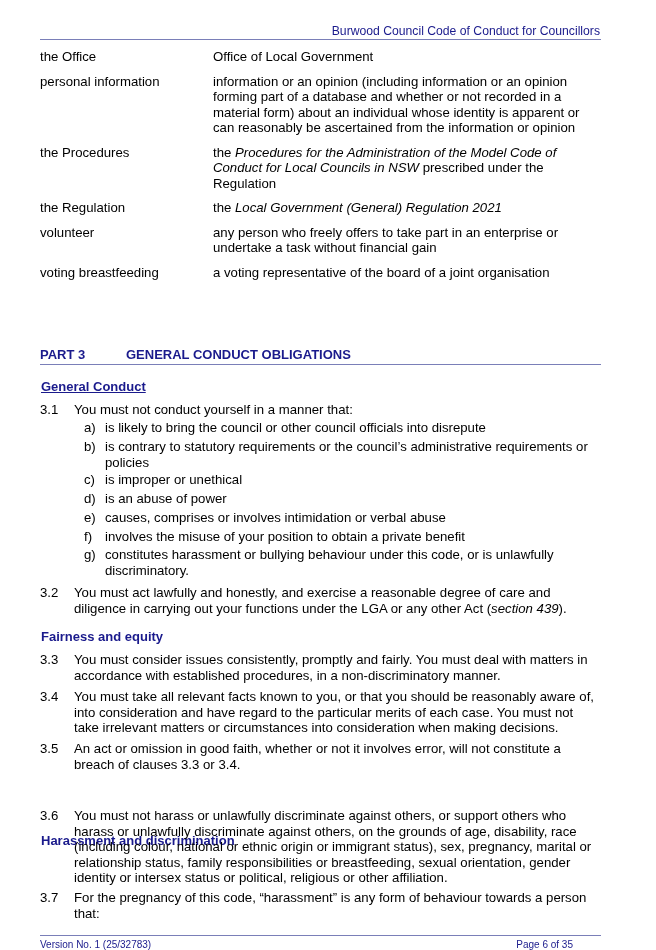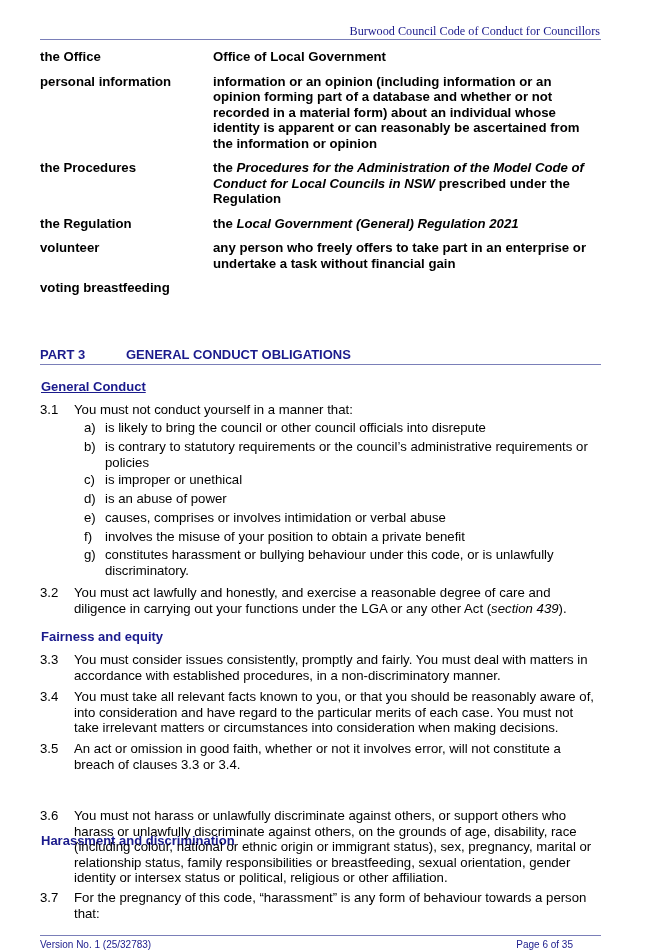--- a/index.html
+++ b/index.html
@@ -1,22 +1,22 @@
 <!DOCTYPE html>
 <html><head>
 <meta charset="utf-8">
 <style>
   html, body { margin: 0; padding: 0; background: #ffffff; }
   body { width: 656px; height: 950px; position: relative; overflow: hidden;
          font-family: "Liberation Sans", sans-serif; color: #000; font-size: 13.2px; }
   .header { position: absolute; top: 23px; left: 40px; width: 561px; height: 16px;
-            border-bottom: 1px solid #7a7fb8; text-align: right; font-family: Liberation Serif, serif; }
+            border-bottom: 1px solid #7a7fb8; text-align: right; }
   .header span { color: #1a1a8c; font-size: 12.2px; line-height: 14px; display: inline-block; margin-right: 1px; }
   .defs { position: absolute; top: 49px; left: 40px; width: 560px; }
-  .def-row { display: flex; line-height: 15.5px; margin-bottom: 9px; font-weight: bold; }
+  .def-row { display: flex; line-height: 15.5px; margin-bottom: 9px; }
   .def-term { width: 173px; flex: 0 0 173px; }
   .def-desc { flex: 1; }
   .part { position: absolute; top: 347px; left: 40px; width: 561px; height: 17px;
           border-bottom: 1.5px solid #7a7fb8; color: #1a1a8c; font-weight: bold; font-size: 13px; }
   .part .num { display: inline-block; width: 86px; }
   .section-head { position: absolute; left: 41px; color: #1a1a8c; font-weight: bold; font-size: 13px; }
   .clause { position: absolute; left: 40px; width: 560px; display: flex; line-height: 15.5px; }
   .clause .cnum { width: 34px; flex: 0 0 34px; }
   .clause .ctext { flex: 1; }
   .sub { position: absolute; left: 84px; width: 516px; display: flex; line-height: 15.5px; }
@@ -51,20 +51,21 @@
   <div class="def-row">
     <div class="def-term">the Regulation</div>
     <div class="def-desc"><span>the </span><i>Local Government (General) Regulation 2021</i></div>
   </div>
   <div class="def-row">
     <div class="def-term">volunteer</div>
     <div class="def-desc">any person who freely offers to take part in an enterprise or undertake a task without financial gain</div>
   </div>
   <div class="def-row">
     <div class="def-term">voting breastfeeding</div>
+    <div class="def-desc">a voting representative of the board of a joint organisation</div>
   </div>
 </div>
 
 <div class="part">
   <span class="num">PART 3</span><span>GENERAL CONDUCT OBLIGATIONS</span>
 </div>
 
 <div class="section-head" style="top:379px;text-decoration:underline;">General Conduct</div>
 
 <div class="clause" style="top:402px;">

